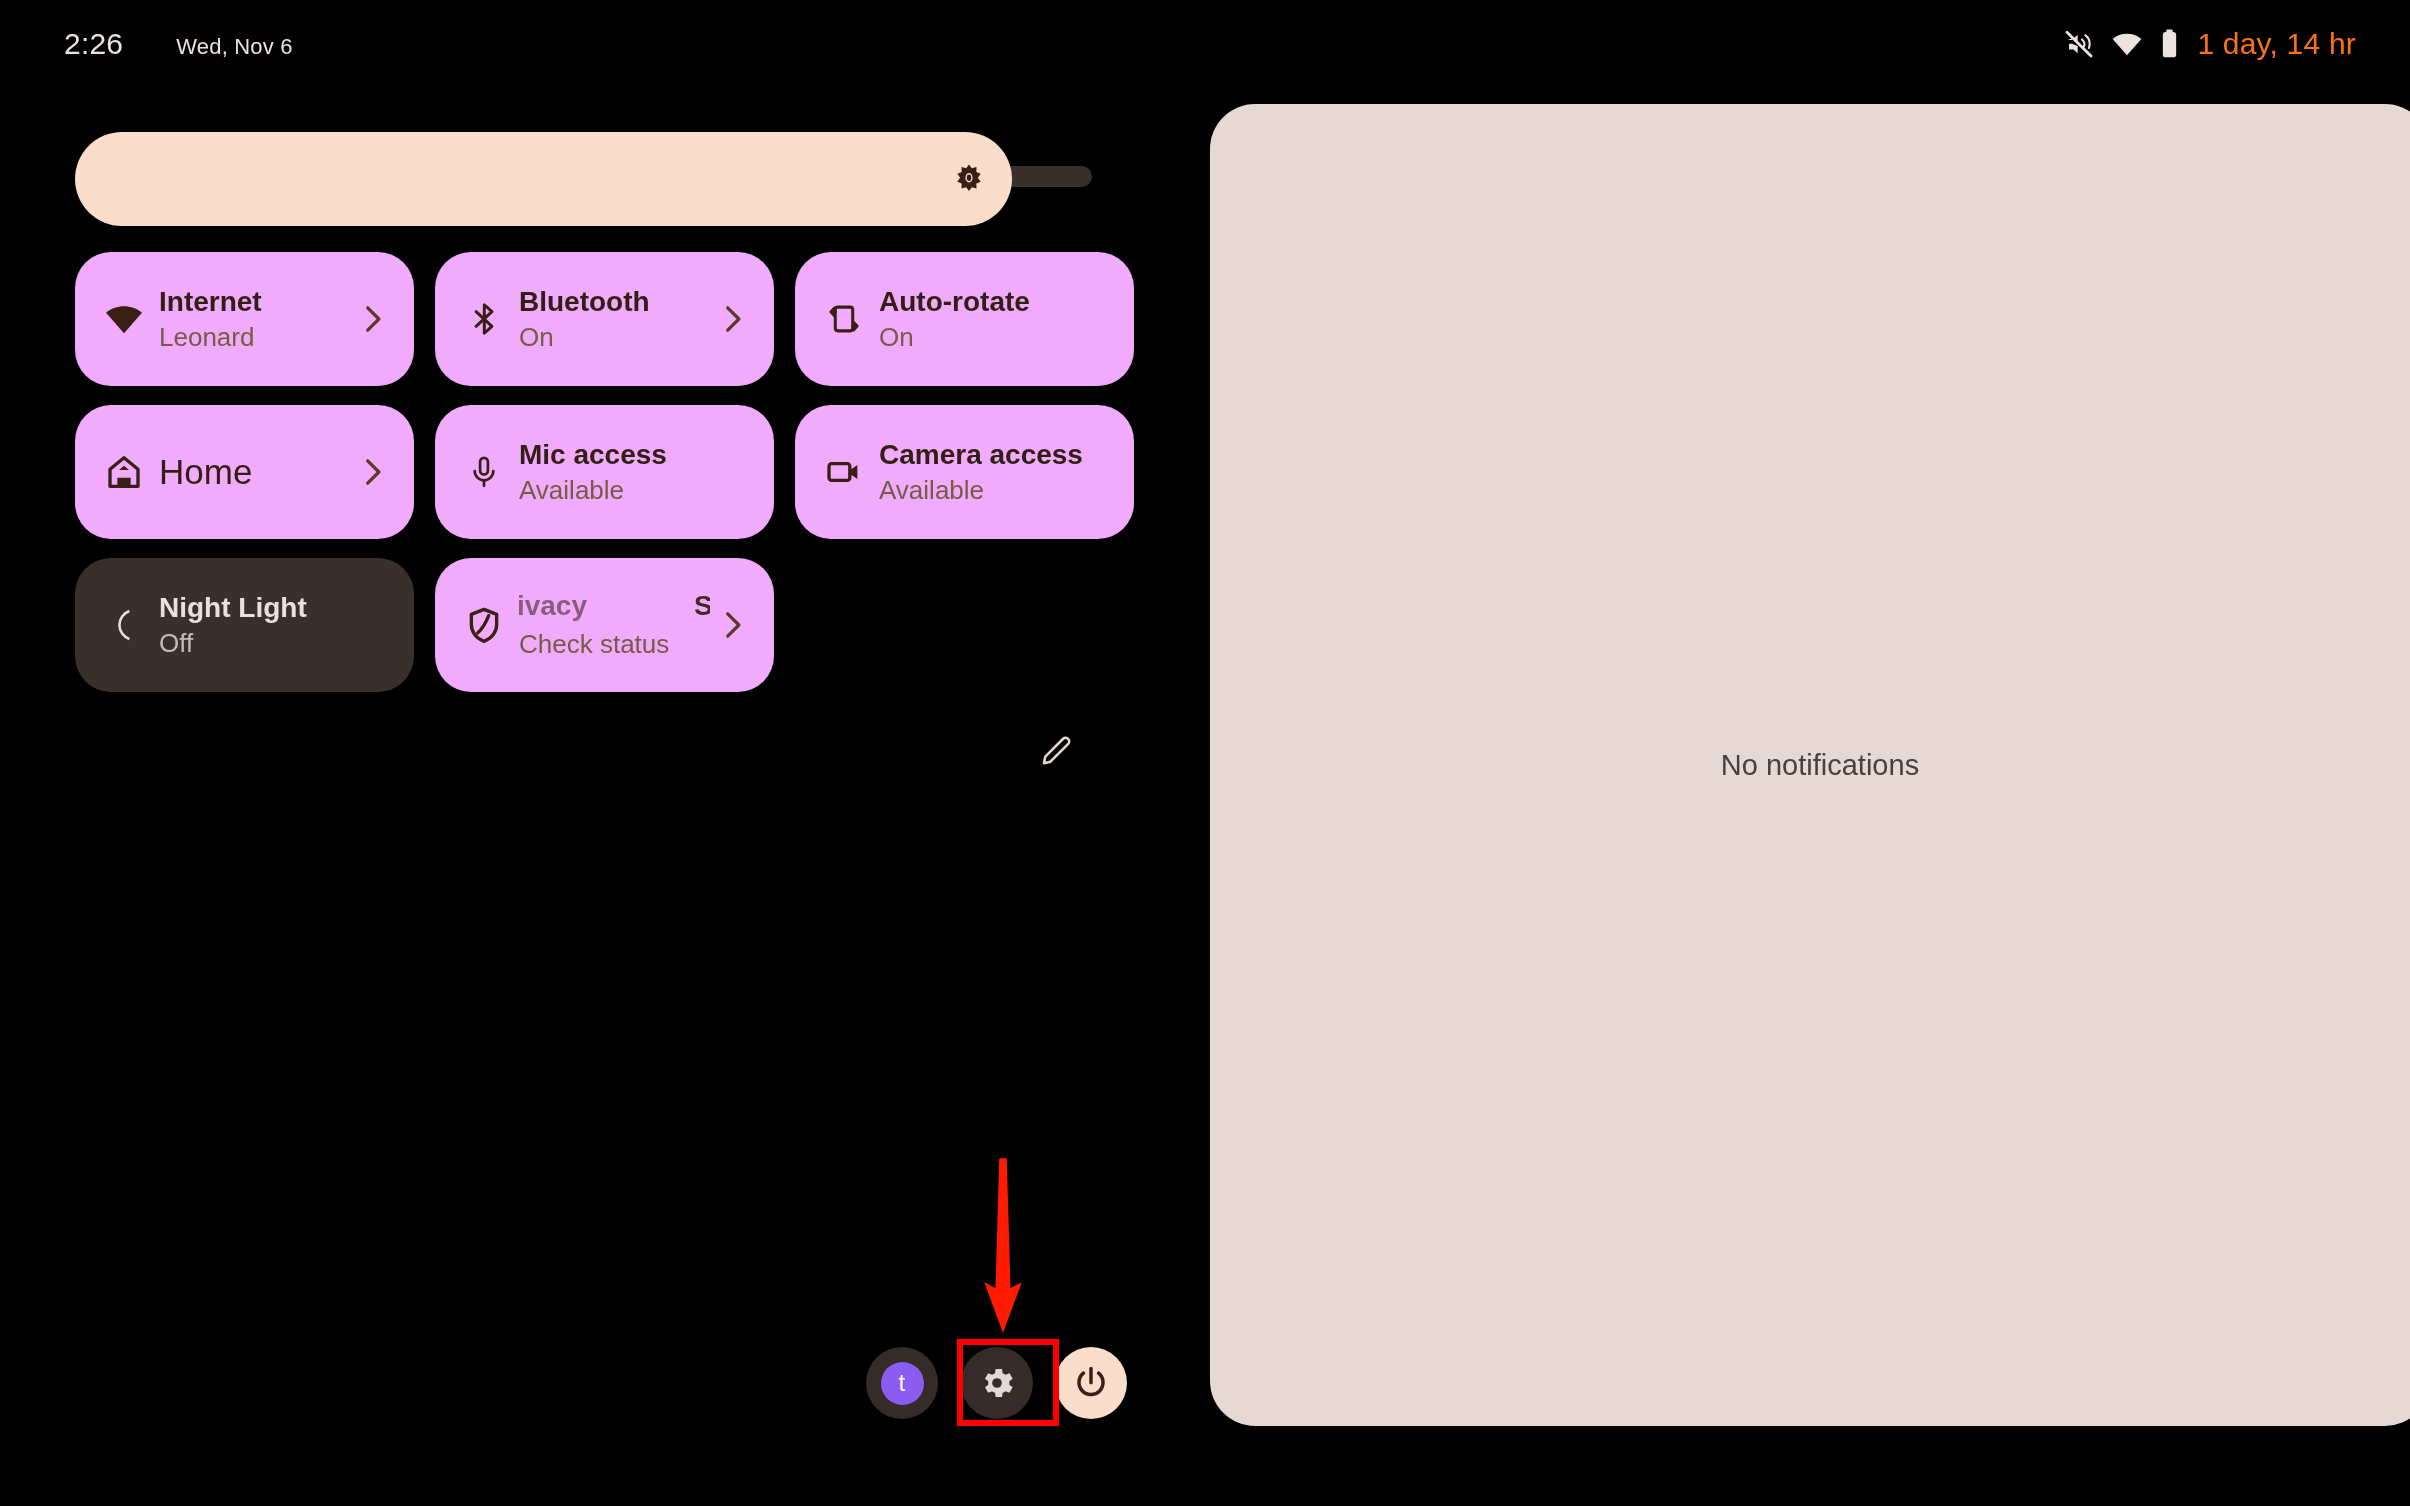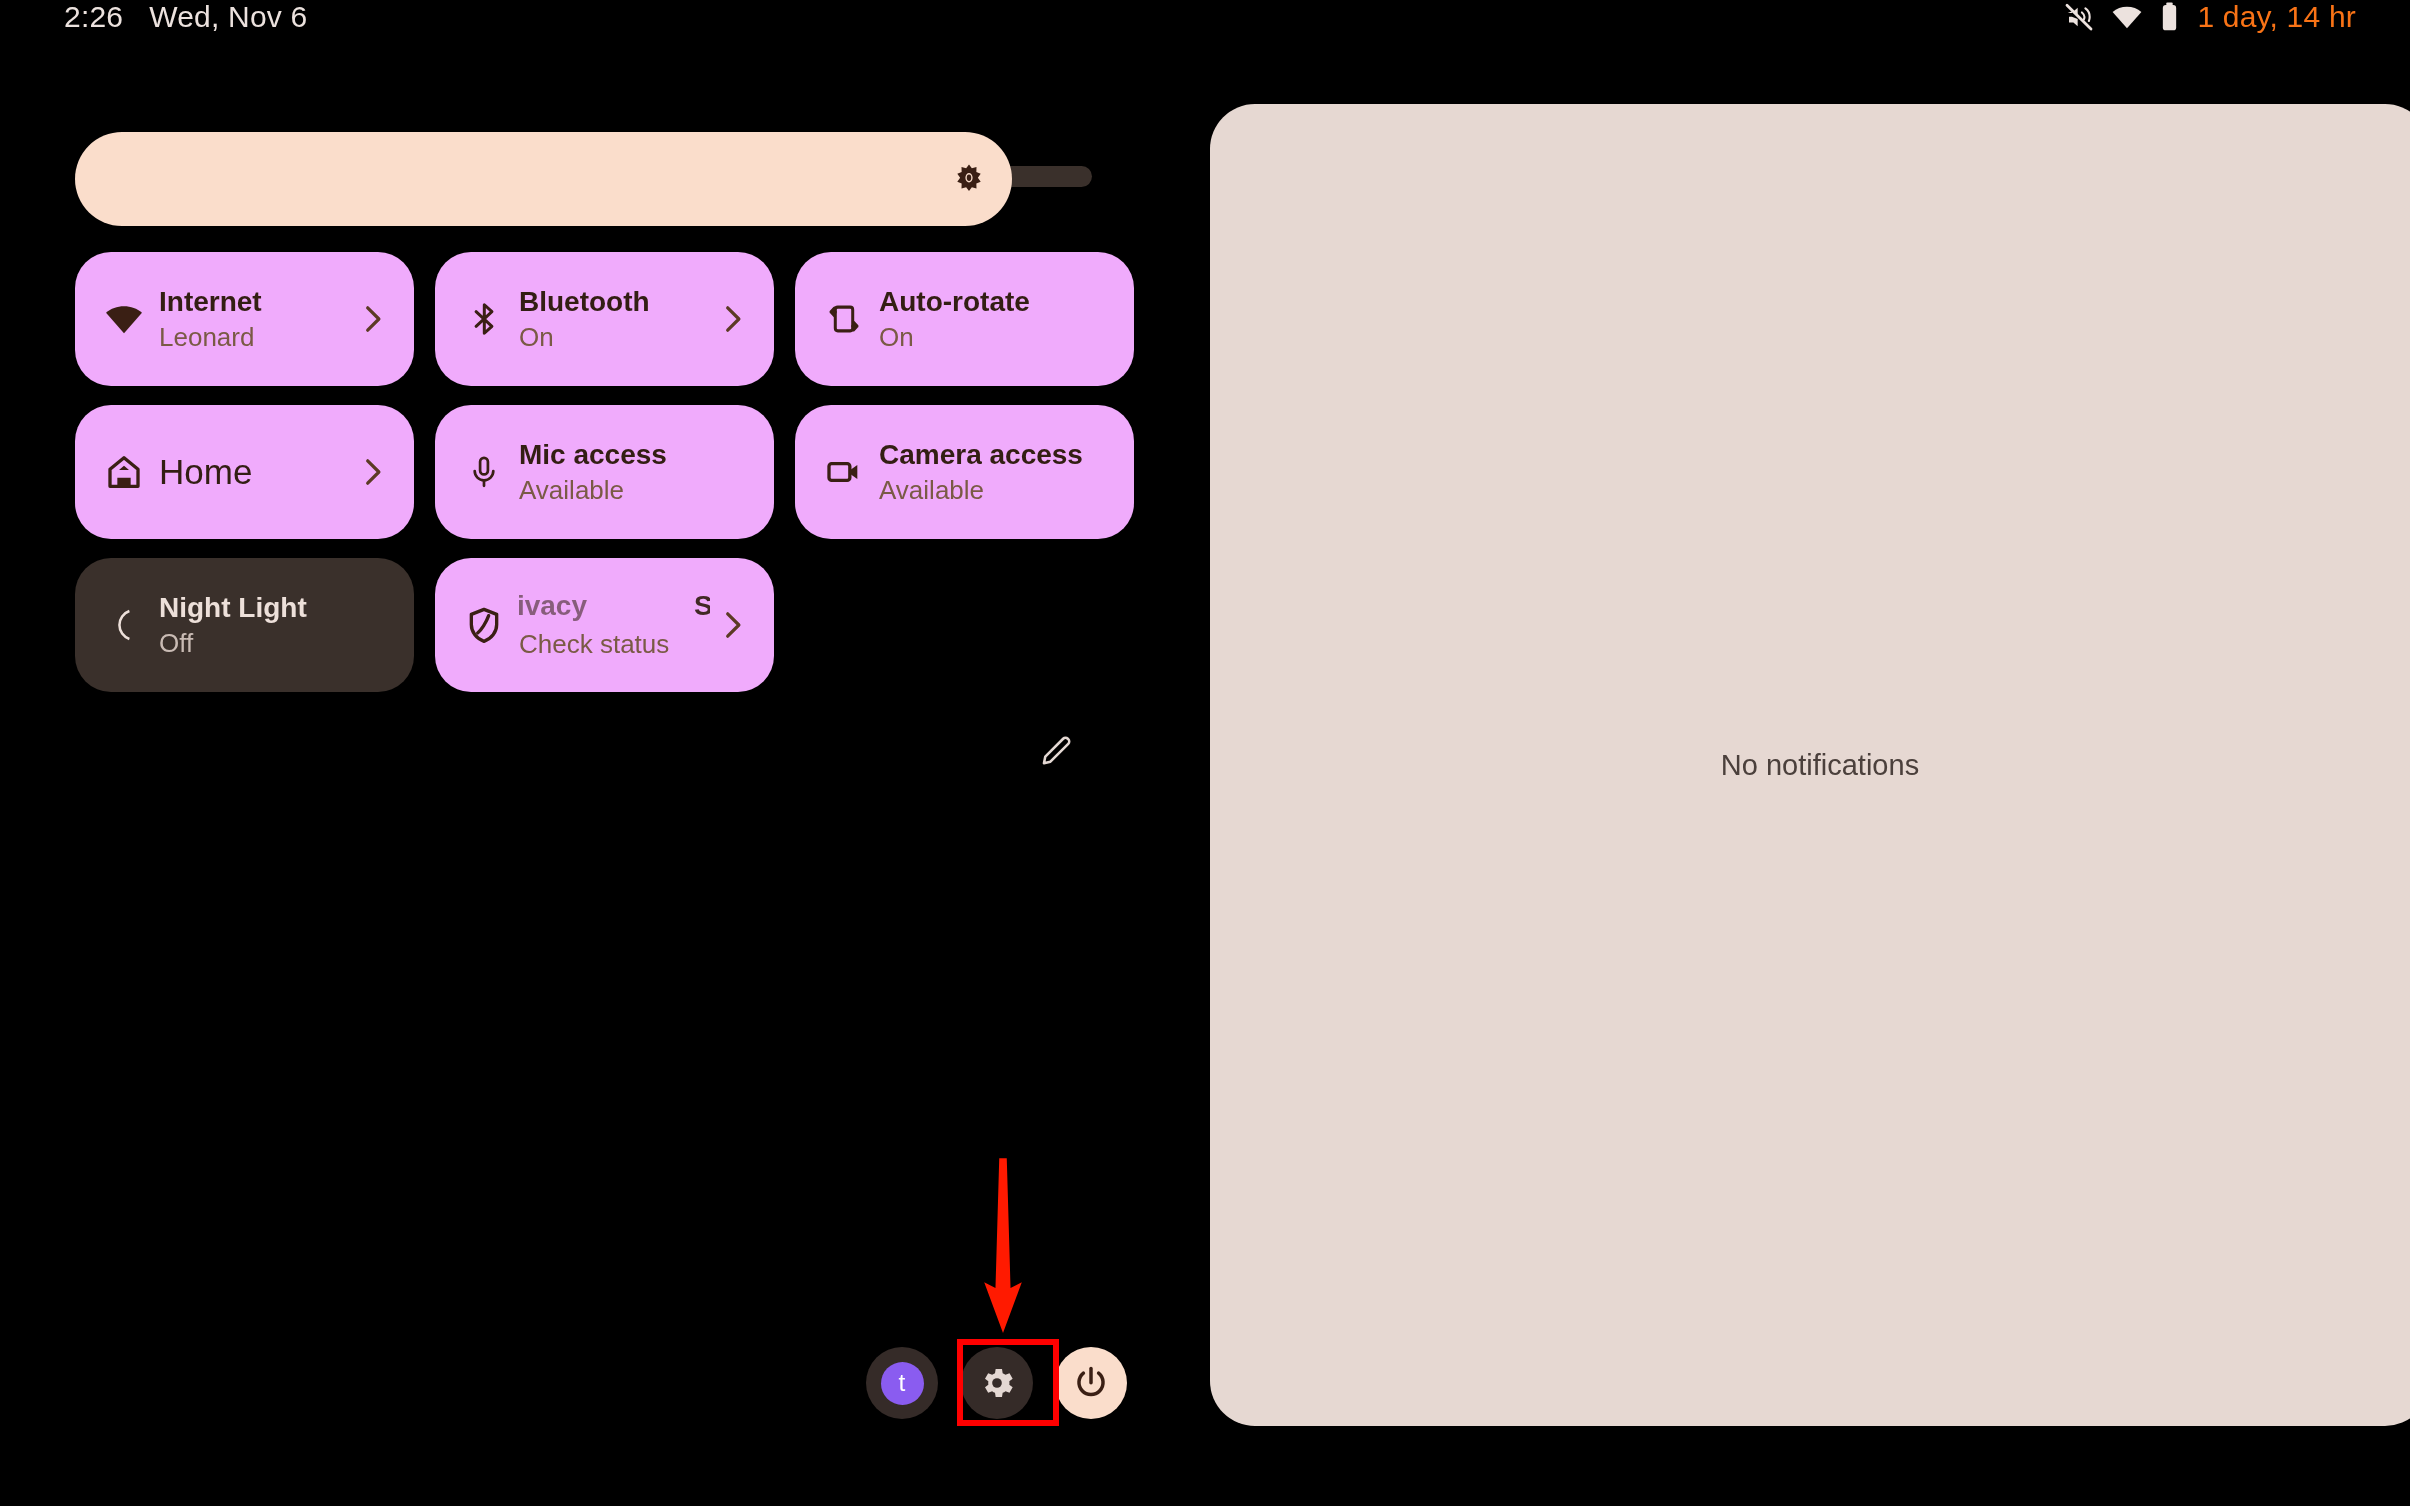--- a/index.html
+++ b/index.html
@@ -16,39 +16,40 @@
     -webkit-font-smoothing: antialiased;
   }
 
   
   #status-bar {
     position: absolute;
     top: 0; left: 0;
     width: 2411px;
     height: 87px;
     display: flex;
-    align-items: flex-start;
+    align-items: center;
     justify-content: space-between;
     padding: 0 55px 0 64px;
     box-sizing: border-box;
   }
   .sb-left {
     display: flex;
     align-items: baseline;
     gap: 26px;
   }
   .sb-clock {
     color: #ECE2DE;
     font-size: 30px;
     letter-spacing: 0.2px;
   }
   .sb-date {
     color: #ECE2DE;
-    font-size: 30px;
+    font-size: 22px;
     letter-spacing: 0.2px;
+    margin-left: 27px;
   }
   .sb-right {
     display: flex;
     align-items: center;
     gap: 15px;
   }
   .sb-right svg { display: block; }
   .sb-battery-text {
     color: #f97316;
     font-size: 30px;

